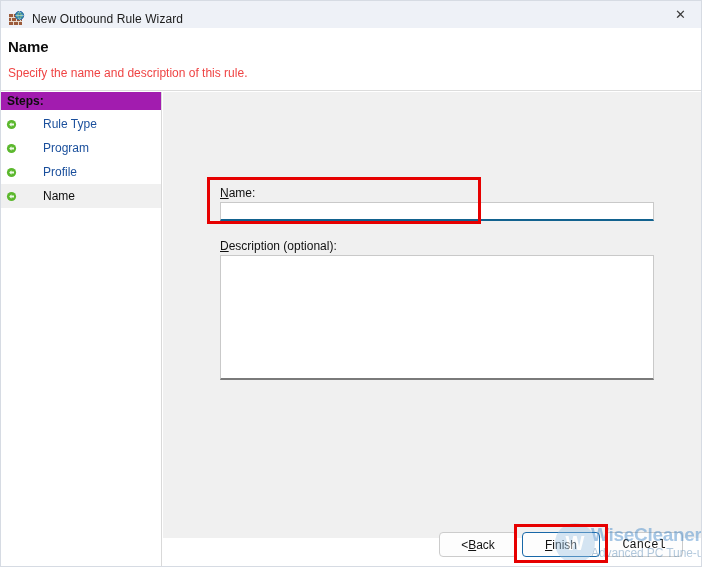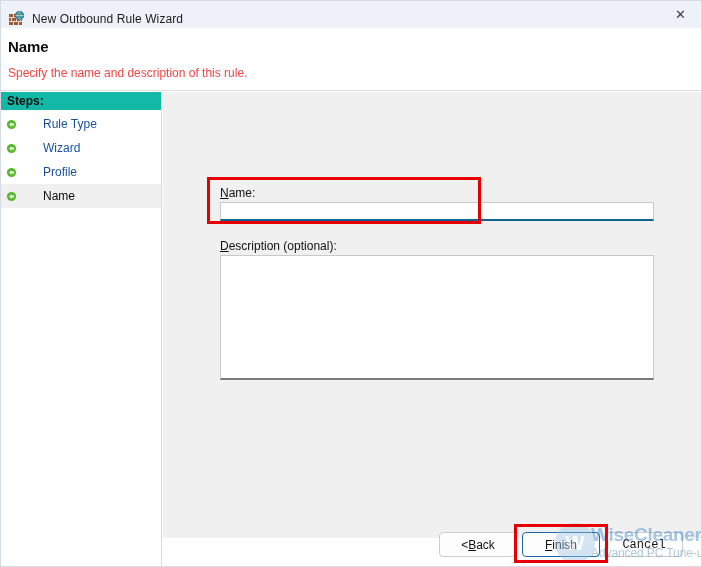--- a/index.html
+++ b/index.html
@@ -102,21 +102,21 @@
     height: 475px;
     background: #ffffff;
     border-right: 1px solid #d9d9d9;
     box-sizing: border-box;
   }
   #sidebar .steps-head {
     position: absolute;
     left: 0; top: 0;
     width: 160px;
     height: 18px;
-    background: #14b8a6;
+    background: #a21caf;
     box-sizing: border-box;
   }
   #sidebar .steps-head span {
     position: absolute;
     left: 6px;
     top: 2px;
     font-size: 12px;
     font-weight: bold;
     color: #0d0d0d;
   }
@@ -346,21 +346,21 @@
         <span class="step-label">Rule Type</span>
       </div>
 
       <div class="step-item">
         <span class="step-bullet">
           <svg width="11" height="11" viewBox="0 0 11 11">
               <circle cx="5.5" cy="5.5" r="4.6" fill="#5cb82e"></circle>
               <path d="M3.2 5.5 l2.2 -2.2 l0 1.3 l2.6 0 l0 1.8 l-2.6 0 l0 1.3 z" fill="#ffffff" opacity="0.9"></path>
             </svg>
         </span>
-        <span class="step-label">Wizard</span>
+        <span class="step-label">Program</span>
       </div>
 
 
       <div class="step-item">
         <span class="step-bullet">
           <svg width="11" height="11" viewBox="0 0 11 11">
               <circle cx="5.5" cy="5.5" r="4.6" fill="#5cb82e"></circle>
               <path d="M3.2 5.5 l2.2 -2.2 l0 1.3 l2.6 0 l0 1.8 l-2.6 0 l0 1.3 z" fill="#ffffff" opacity="0.9"></path>
             </svg>
         </span>

